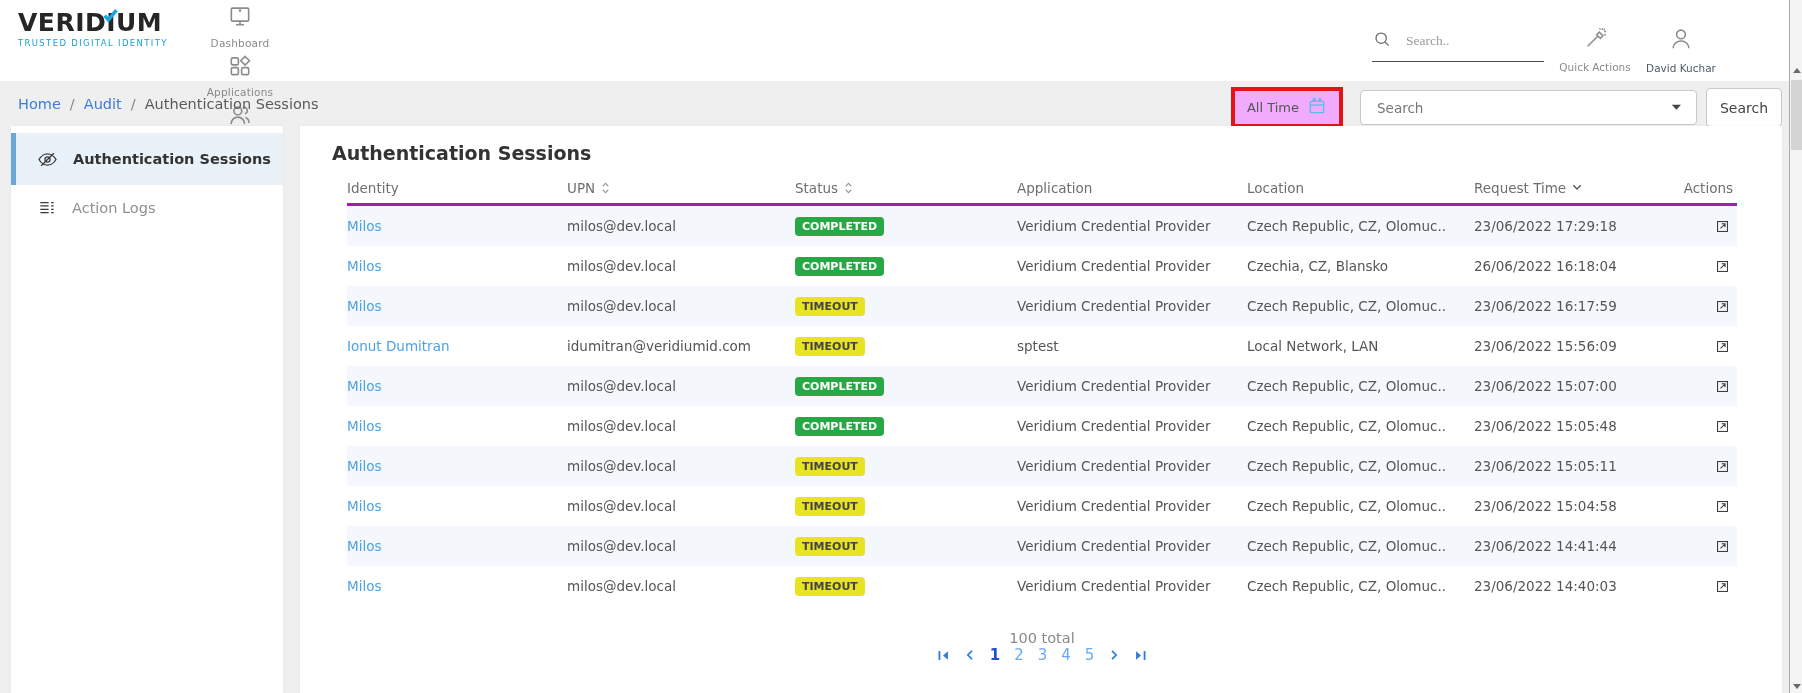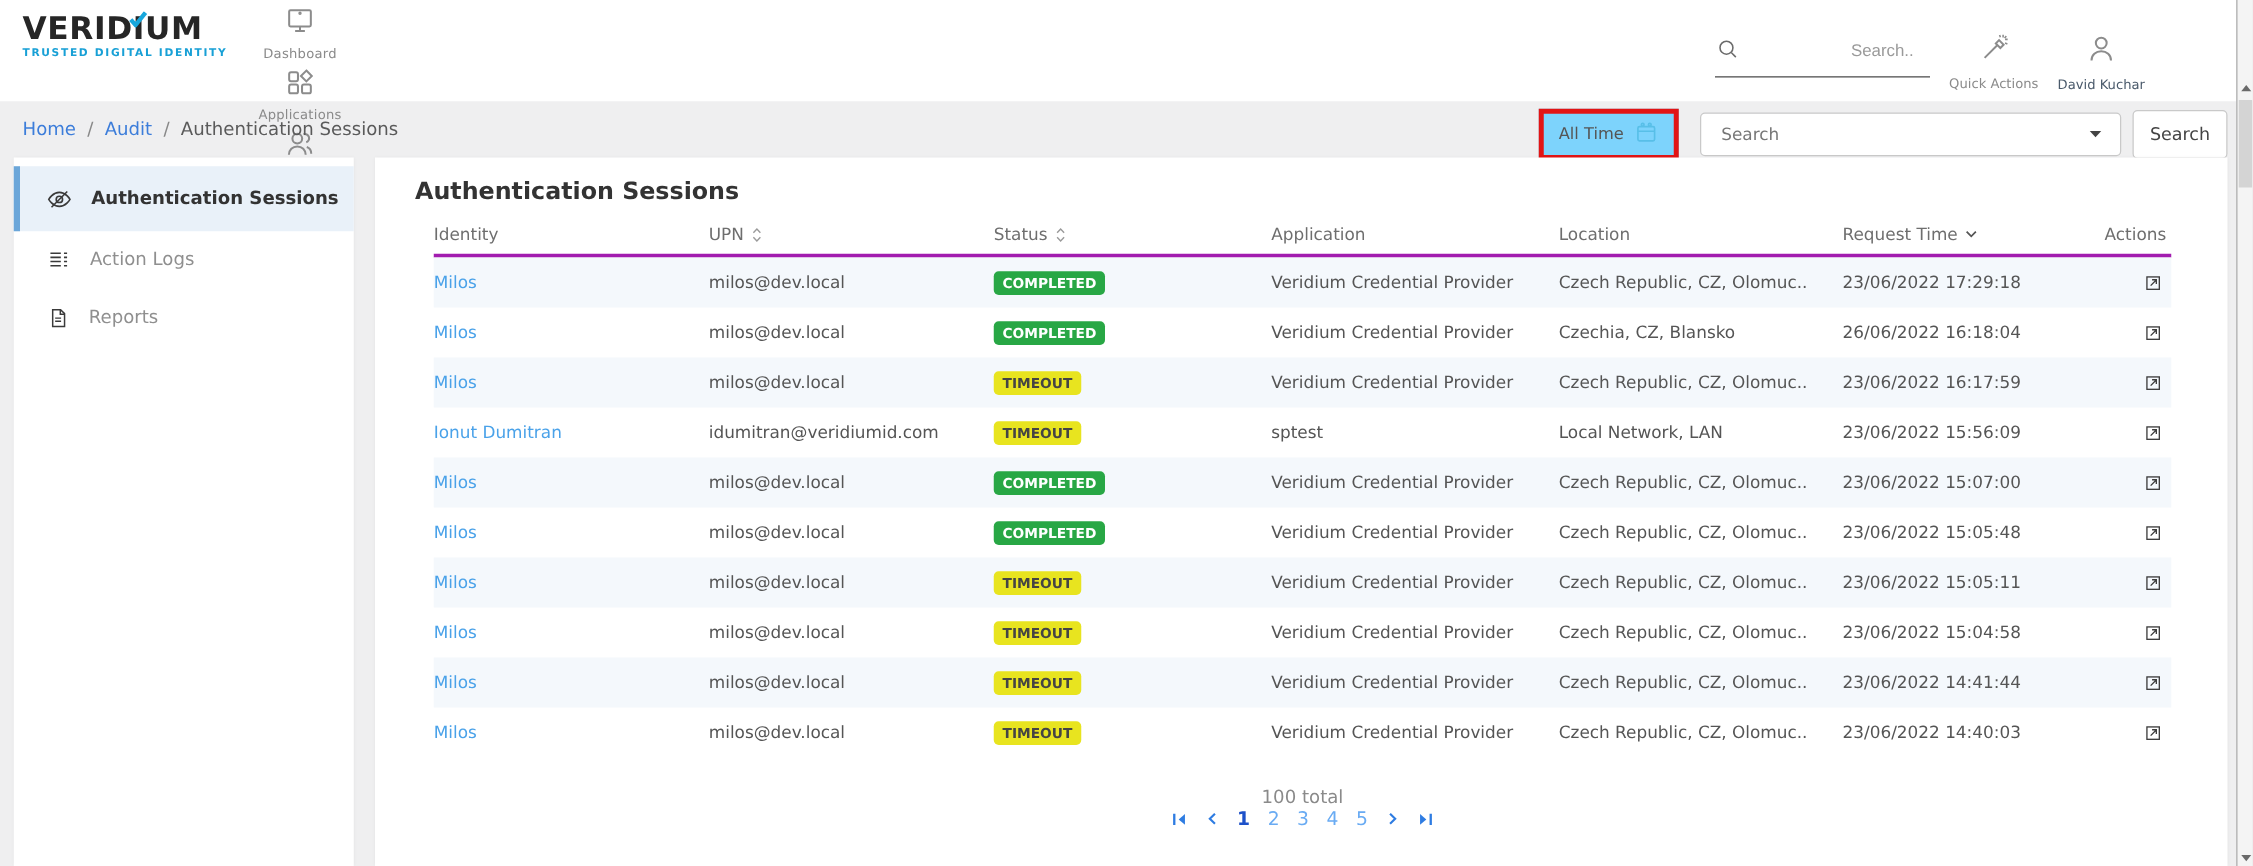--- a/index.html
+++ b/index.html
@@ -6,47 +6,47 @@
   html,body { background:#e8e8e8; }
   body { font-family: "DejaVu Sans", "Liberation Sans", sans-serif; }
   .page { position:relative; width:1802px; height:693px; overflow:hidden; background:#efeff0; }
 
   
   .navbar { position:absolute; left:0; top:0; width:1802px; height:81px; background:#fff; }
   .logo { position:absolute; left:18px; top:9px; width:170px; cursor:pointer; }
   .logo-name { font-size:25px; font-weight:bold; color:#262626; letter-spacing:0.5px; line-height:28px; }
   .logo-accent { position:relative; display:inline-block; }
   .logo-check { position:absolute; left:-3px; top:-9px; }
-  .logo-tagline { font-size:8.5px; font-weight:bold; color:#18a0d6; letter-spacing:1.35px; margin-top:1px; white-space:nowrap; }
+  .logo-tagline { font-size:8.5px; font-weight:normal; color:#18a0d6; letter-spacing:1.35px; margin-top:1px; white-space:nowrap; }
 
   .nav-items { position:absolute; left:190px; top:0; height:81px; display:flex;flex-direction:column; }
   .nav-item { width:100px; height:81px; display:flex; flex-direction:column; align-items:center; justify-content:center; gap:7px; padding-top:4px; cursor:pointer; color:#8c8c8c; }
   .nav-item .nav-label { font-size:10.5px; color:#8a8a8a; letter-spacing:0.2px; }
   .nav-item.active { color:#3c7dda; }
   .nav-item.active .nav-label { color:#3c7dda; font-weight:bold; }
   .nav-icon svg { display:block; }
 
   .top-search { position:absolute; left:1372px; top:20px; width:172px; height:42px; display:flex; align-items:center; gap:14px; border-bottom:1px solid #4a4a4a; }
-  .top-search-input { border:none; outline:none; background:transparent; font-size:13.5px; color:#4c1d95; width:125px; font-family:Liberation Sans, sans-serif;text-align:right; }
+  .top-search-input { border:none; outline:none; background:transparent; font-size:13.5px; color:#4c1d95; width:125px; font-family:Liberation Serif, serif; }
   .top-search-input::placeholder { color:#9a9a9a; }
   .top-group { position:absolute; top:0; height:81px; display:flex; flex-direction:column; align-items:center; justify-content:center; gap:6px; padding-top:18px; cursor:pointer; }
   .top-group .tg-label { font-size:10.5px; }
   .qa { left:1552px; width:86px; color:#8c8c8c; }
   .qa .tg-label { color:#8a8a8a; }
   .usr { left:1638px; width:86px; color:#8c8c8c; }
   .usr .tg-label { color:#4a5a6b; }
 
   
   .crumb-bar { position:absolute; left:0; top:81px; width:1802px; height:45px; }
   .crumbs { position:absolute; left:18px; top:0; height:45px; display:flex; align-items:center; gap:9px; font-size:14.5px; }
   .crumb-link { color:#3c7dda; cursor:pointer; }
   .crumb-sep { color:#888; }
   .crumb-current { color:#5a5a5a; }
 
-  .alltime { position:absolute; left:1231px; top:6px; width:112px; height:41px; background:#7dd3fc; border:4px solid #e21414; display:flex; align-items:center; justify-content:center; gap:8px; font-size:13px; color:#555; cursor:pointer; }
+  .alltime { position:absolute; left:1231px; top:6px; width:112px; height:41px; background:#f0abfc; border:4px solid #e21414; display:flex; align-items:center; justify-content:center; gap:8px; font-size:13px; color:#555; cursor:pointer; }
   .filter-select { position:absolute; left:1360px; top:9px; width:337px; height:35px; background:#fff; border:1px solid #c9c9c9; border-radius:4px; display:flex; align-items:center; padding:0 14px 0 16px; font-size:13.5px; color:#777; cursor:pointer; }
   .filter-caret { margin-left:auto; display:flex; }
   .search-btn { position:absolute; left:1706px; top:7px; width:76px; height:39px; background:#fff; border:1px solid #c9c9c9; border-radius:4px; font-size:14px; color:#444; display:flex; align-items:center; justify-content:center; cursor:pointer; }
 
   
   .sidebar { position:absolute; left:11px; top:126px; width:272px; height:567px; background:#fff; box-shadow:0 0 3px rgba(0,0,0,0.05); padding-top:7px; }
   .side-item { display:flex; align-items:center; gap:15px; height:46px; padding-left:26px; font-size:14.5px; color:#8f8f8f; cursor:pointer; }
   .side-item .side-icon { color:#3a3a3a; display:flex; }
   .side-item.active { height:52px; background:#e9f1f9; border-left:5px solid #6ba6d9; padding-left:21px; color:#333; font-weight:bold; }
 
@@ -247,30 +247,20 @@
         <span class="side-label">Authentication Sessions</span>
       </div>
       <div class="side-item">
         <span class="side-icon">
           <svg width="20" height="20" viewBox="0 0 24 24" fill="none" stroke="currentColor" stroke-width="1.5">
             <path d="M4 5.5h10M17 5.5h3M4 9.5h10M17 9.5h3M4 13.5h10M17 13.5h3M4 17.5h10M17 17.5h3"></path>
           </svg>
         </span>
         <span class="side-label">Action Logs</span>
       </div>
-      <div class="side-item">
-        <span class="side-icon">
-          <svg width="19" height="19" viewBox="0 0 24 24" fill="none" stroke="currentColor" stroke-width="1.5">
-            <path d="M6.5 3.5h8l4 4v13h-12z"></path>
-            <path d="M14.2 3.8V8h4.1"></path>
-            <path d="M9 12h6M9 15.2h6"></path>
-          </svg>
-        </span>
-        <span class="side-label">Reports</span>
-      </div>
     </div>
 
   <div class="main-card">
     <div class="main-title">Authentication Sessions</div>
     <div class="data-table">
       <div class="grid-row thead" id="table-head">
           <div class="th">
             <span>Identity</span>
           </div>
           <div class="th">

